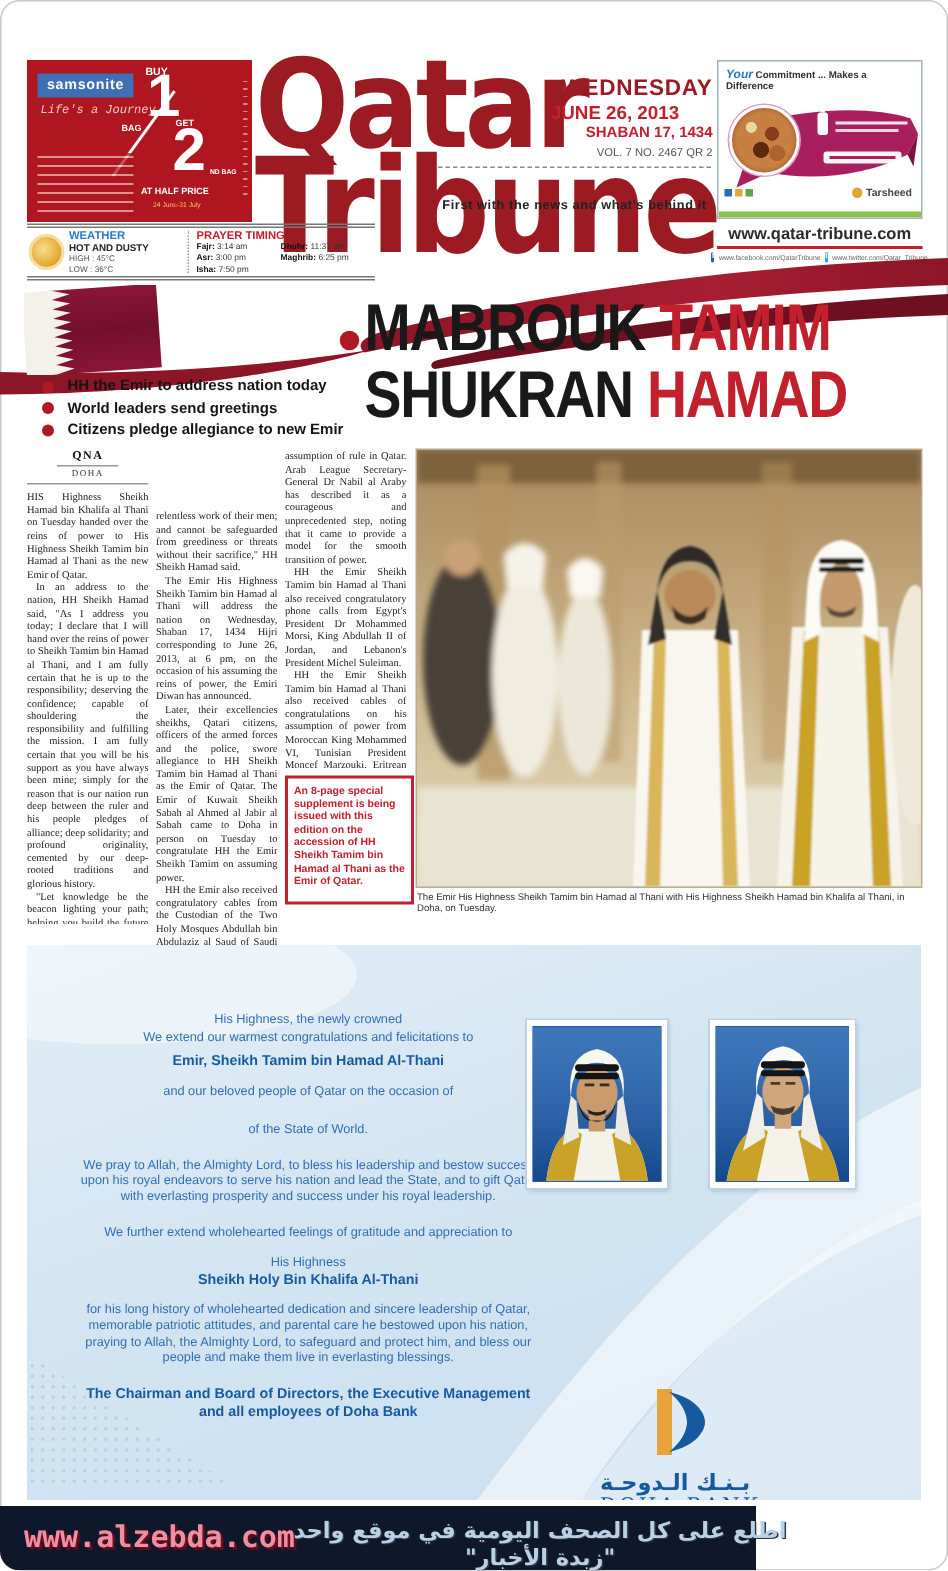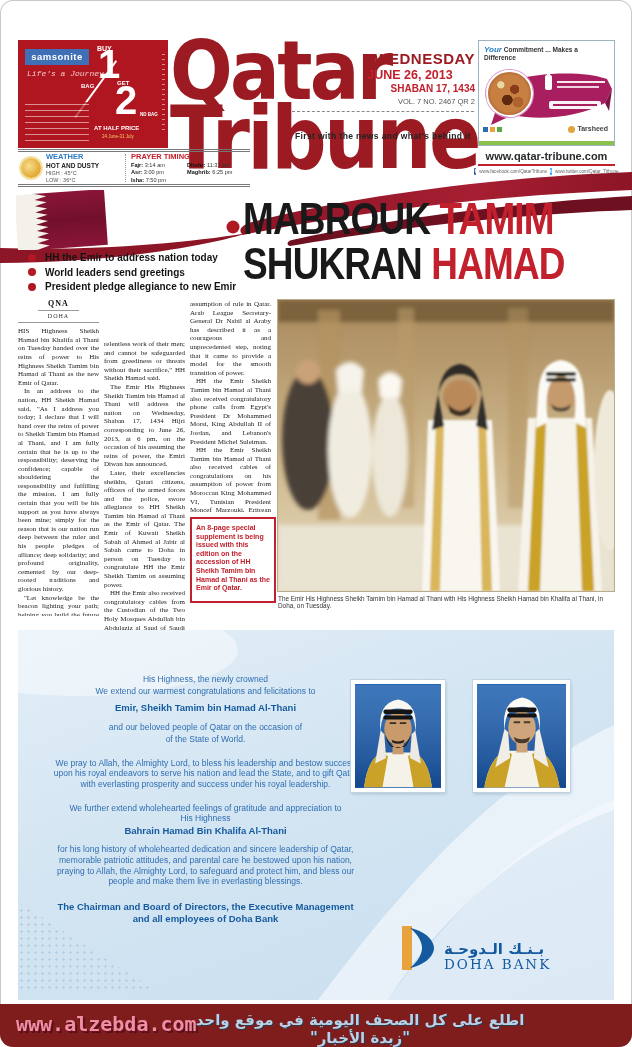--- a/index.html
+++ b/index.html
@@ -147,27 +147,27 @@
   .doha-dots { position:absolute; left:0; bottom:8px; width:140px; height:120px; opacity:.8;
       background:radial-gradient(#aecbe0 1px, transparent 1.3px); background-size:7px 7px;
       clip-path:polygon(0 100%, 0 25%, 100% 100%); }
   .doha-text { position:absolute; left:30px; top:44px; width:315px; text-align:center; color:#2f6eb3; }
   .dt-n { font-size:8.5px; line-height:1.25; }
   .dt-b { font-size:9.5px; font-weight:bold; color:#155a9f; line-height:1.3; }
   .portrait { position:absolute; width:94px; height:112px; border:4px solid #fff;
               outline:1px solid #bfd2e2; box-shadow:1px 2px 3px rgba(60,90,120,.25); background:#1b5fae; }
   #portrait-tamim { left:333px; top:50px; }
   #portrait-hamad { left:455px; top:50px; width:97px; }
-  .doha-logo { position:absolute; left:382px; top:294px; display:flex; align-items:flex-end; gap:8px; }
+  .doha-logo { position:absolute; left:382px; top:294px; display:flex; align-items:center; gap:8px;flex-direction:column; }
   .dl-text { line-height:1.1; }
   .dl-ar { font-family:"DejaVu Sans", sans-serif; font-size:15px; font-weight:bold; color:#155a9f; }
   .dl-en { font-family:"DejaVu Serif", serif; font-size:13.5px; letter-spacing:2px; color:#155a9f; }
 
   
-  .banner { position:absolute; left:0; top:1004px; width:632px; height:43px; background:#7f1d1d; }
+  .banner { position:absolute; left:0; top:1004px; width:504px; height:43px; background:#0f172a; }
   .banner-url { position:absolute; left:16px; top:8px; font-family:"DejaVu Sans Mono", monospace;
                 font-weight:bold; font-size:20px; color:#ef8fa3;
                 text-shadow:1px 1px 0 #6e0f1e, 2px 2px 0 #50101a; }
   .banner-ar { position:absolute; left:190px; top:7px; width:340px; direction:rtl; text-align:center;
                font-family:"DejaVu Sans", sans-serif; font-size:15px; font-weight:bold; color:#b9d0e6;
                text-shadow:1px 1px 0 #2a3a4a; }
 </style>
 </head>
 <body>
 
@@ -286,21 +286,21 @@
     <div class="bullet-row">
         <span class="bullet-dot"></span>
         <span class="bullet-txt">HH the Emir to address nation today</span>
       </div>
     <div class="bullet-row">
         <span class="bullet-dot"></span>
         <span class="bullet-txt">World leaders send greetings</span>
       </div>
     <div class="bullet-row">
         <span class="bullet-dot"></span>
-        <span class="bullet-txt">President pledge allegiance to new Emir</span>
+        <span class="bullet-txt">Citizens pledge allegiance to new Emir</span>
       </div>
   </div>
 
   <div class="news-col" id="col1">
     <div class="byline">
       <span class="agency">QNA</span>
       <span class="city">DOHA</span>
     </div>
     <div>
         <p>HIS Highness Sheikh Hamad bin Khalifa al Thani on Tuesday handed over the reins of power to His Highness Sheikh Tamim bin Hamad al Thani as the new Emir of Qatar.</p>
@@ -379,26 +379,26 @@
       <ellipse cx="60" cy="20" rx="160" ry="46" fill="rgba(255,255,255,.45)"></ellipse>
       <path d="M300,370 C390,250 480,150 596,95 L596,180 C500,215 420,290 370,370 Z" fill="rgba(255,255,255,.55)"></path>
       <path d="M370,370 C440,270 520,200 596,170 L596,370 Z" fill="rgba(255,255,255,.35)"></path>
     </svg>
     <div class="doha-dots"></div>
 
     <div class="doha-text">
       <div class="dt-n" style="margin-bottom:1px">His Highness, the newly crowned</div>
       <div class="dt-n" style="margin-bottom:6px">We extend our warmest congratulations and felicitations to</div>
       <div class="dt-b" style="margin-bottom:7px">Emir, Sheikh Tamim bin Hamad Al-Thani</div>
-      <div class="dt-n" style="margin-bottom:2px">and our beloved people of Qatar on the occasion of</div>
+      <div class="dt-n" style="margin-bottom:15px">and our beloved people of Qatar on the occasion of</div>
       <div class="dt-n" style="margin-bottom:13px">of the State of World.</div>
       <div class="dt-n" style="margin-bottom:13px">We pray to Allah, the Almighty Lord, to bless his leadership and bestow success upon his royal endeavors to serve his nation and lead the State, and to gift Qatar with everlasting prosperity and success under his royal leadership.</div>
-      <div class="dt-n" style="margin-bottom:0">We further extend wholehearted feelings of gratitude and appreciation to</div>
+      <div class="dt-n" style="margin-bottom:10px">We further extend wholehearted feelings of gratitude and appreciation to</div>
       <div class="dt-n" style="margin-bottom:1px">His Highness</div>
-      <div class="dt-b" style="margin-bottom:7px">Bahrain Hamad Bin Khalifa Al-Thani</div>
+      <div class="dt-b" style="margin-bottom:7px">Sheikh Holy Bin Khalifa Al-Thani</div>
       <div class="dt-n" style="margin-bottom:14px">for his long history of wholehearted dedication and sincere leadership of Qatar, memorable patriotic attitudes, and parental care he bestowed upon his nation, praying to Allah, the Almighty Lord, to safeguard and protect him, and bless our people and make them live in everlasting blessings.</div>
       <div class="dt-b">The Chairman and Board of Directors, the Executive Management and all employees of Doha Bank</div>
     </div>
 
     <svg class="portrait" id="portrait-tamim" viewBox="0 0 94 112">
       <rect width="94" height="112" fill="#1b5fae"></rect>
       <rect width="94" height="112" fill="url(#pg1)"></rect>
       <defs>
           <linearGradient id="pg1" x1="0" y1="0" x2="0" y2="1">
             <stop offset="0" stop-color="rgba(255,255,255,.15)"></stop>

